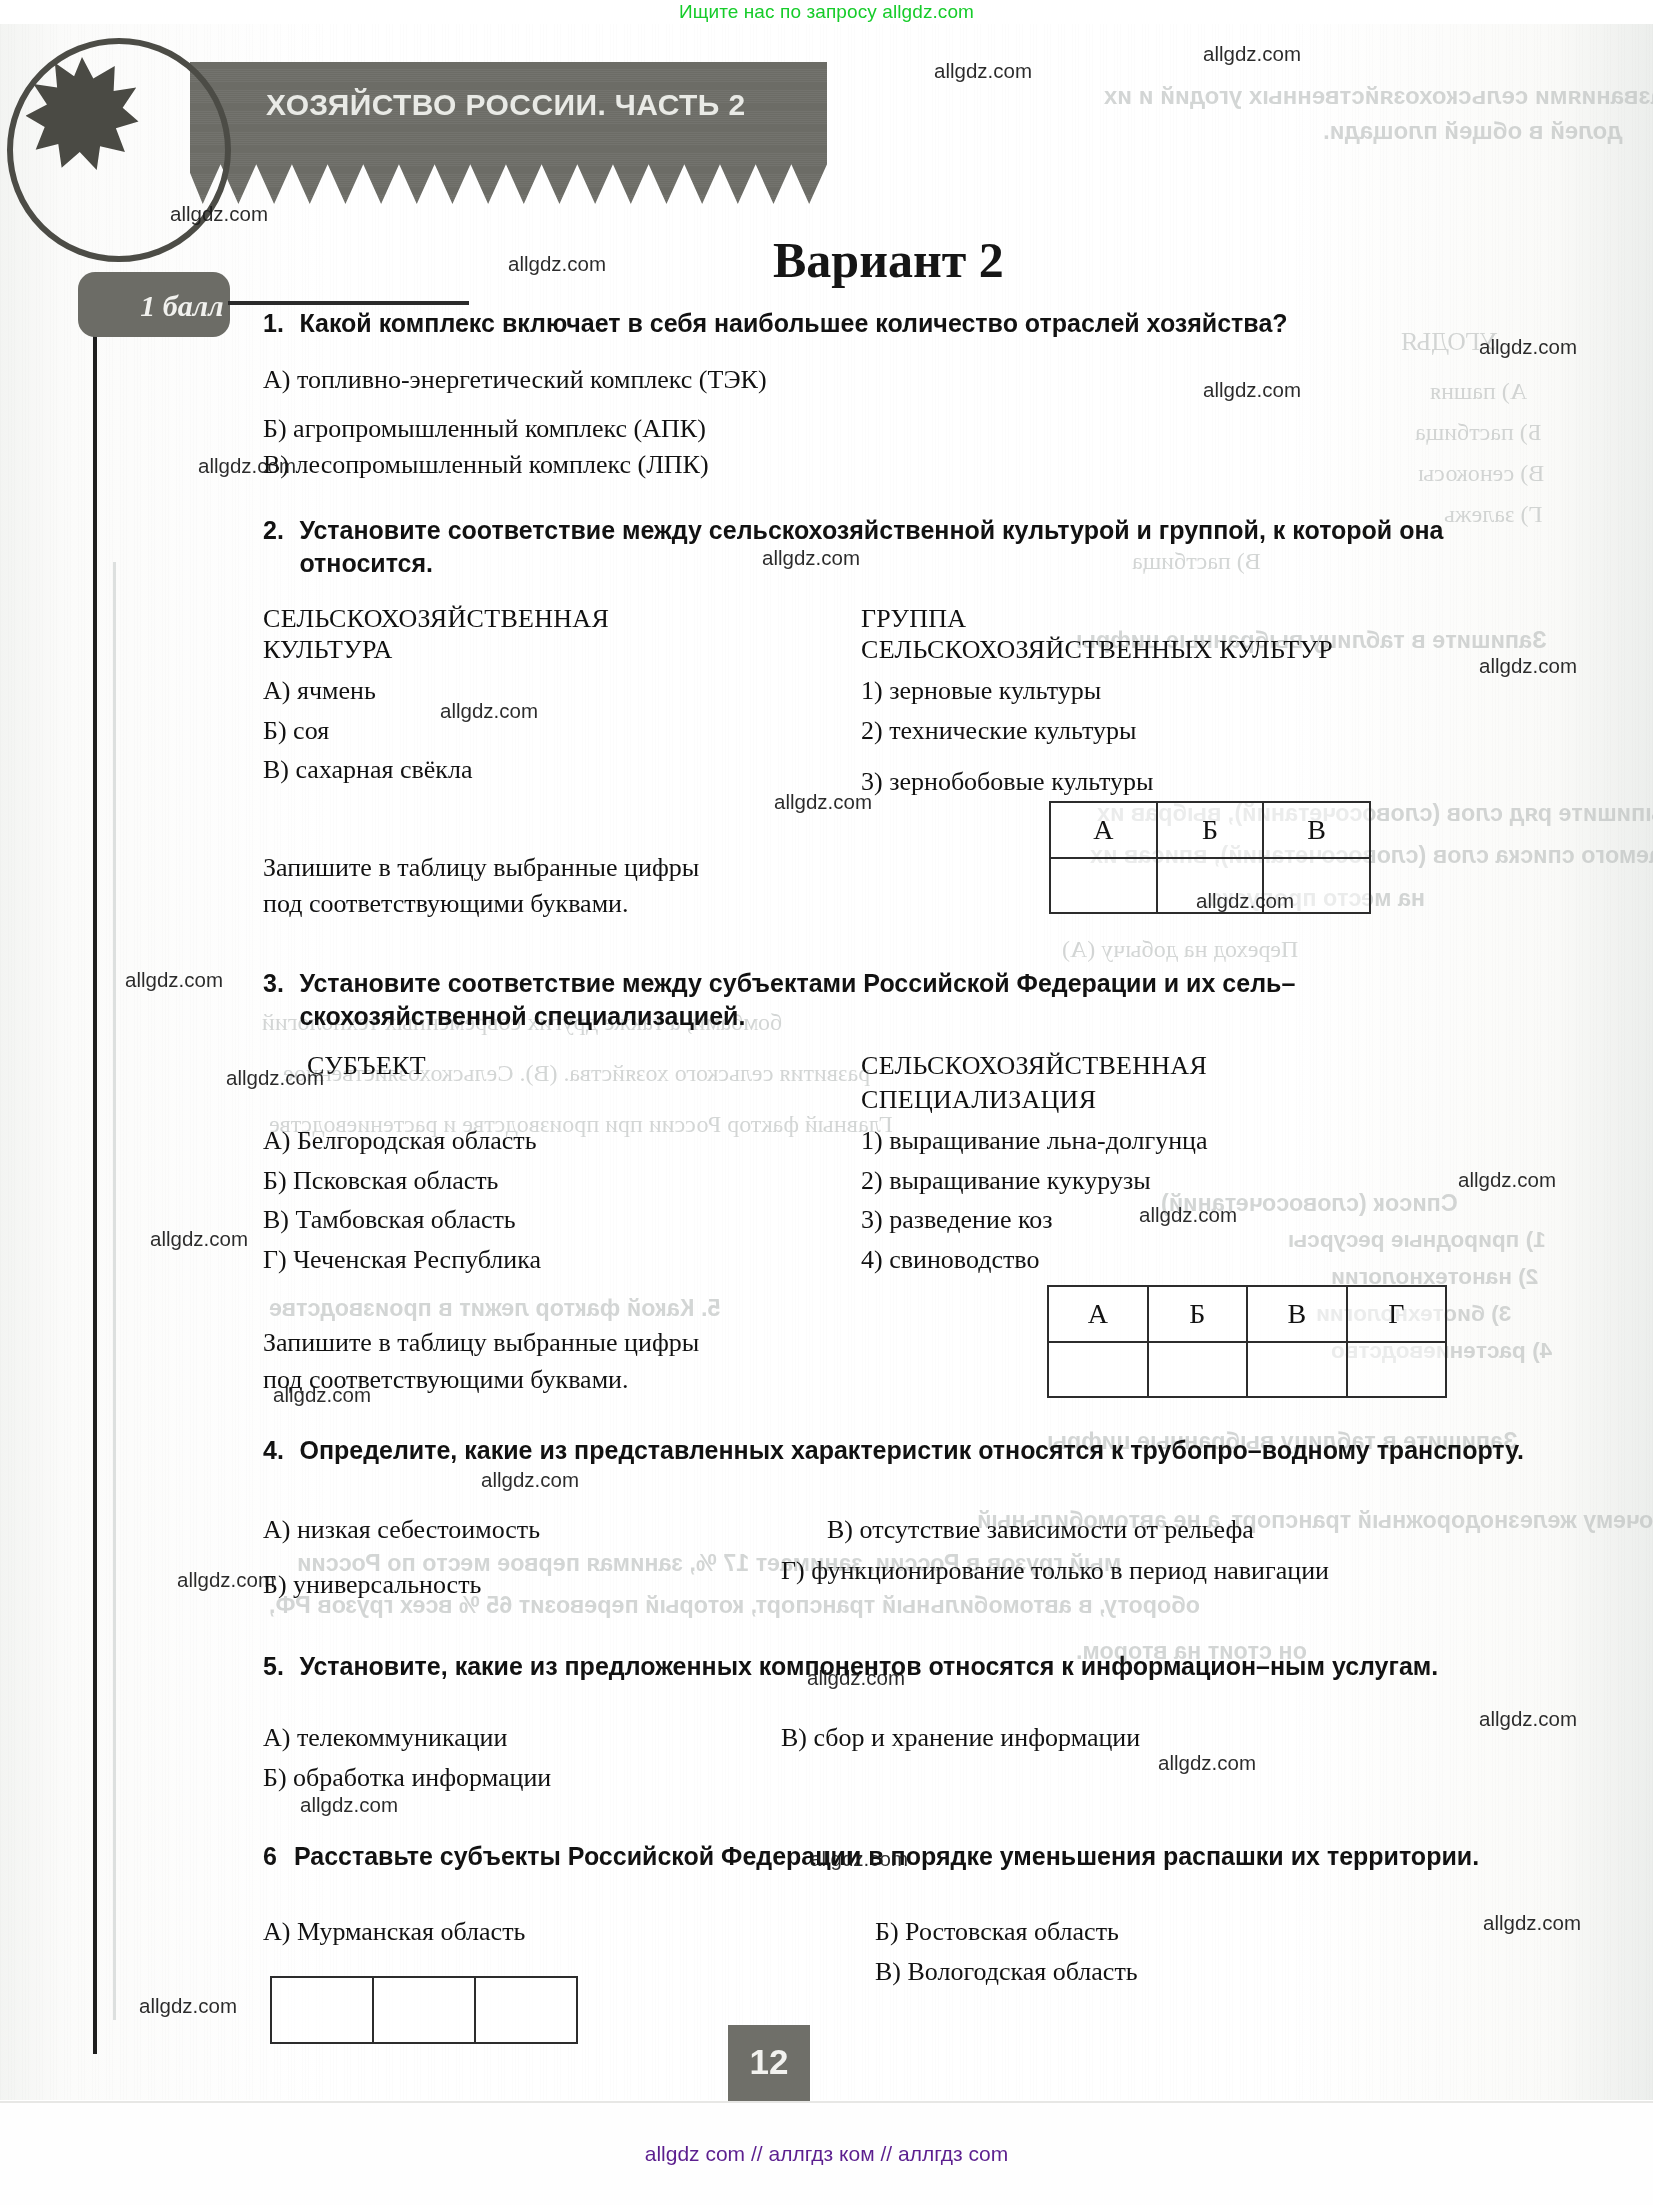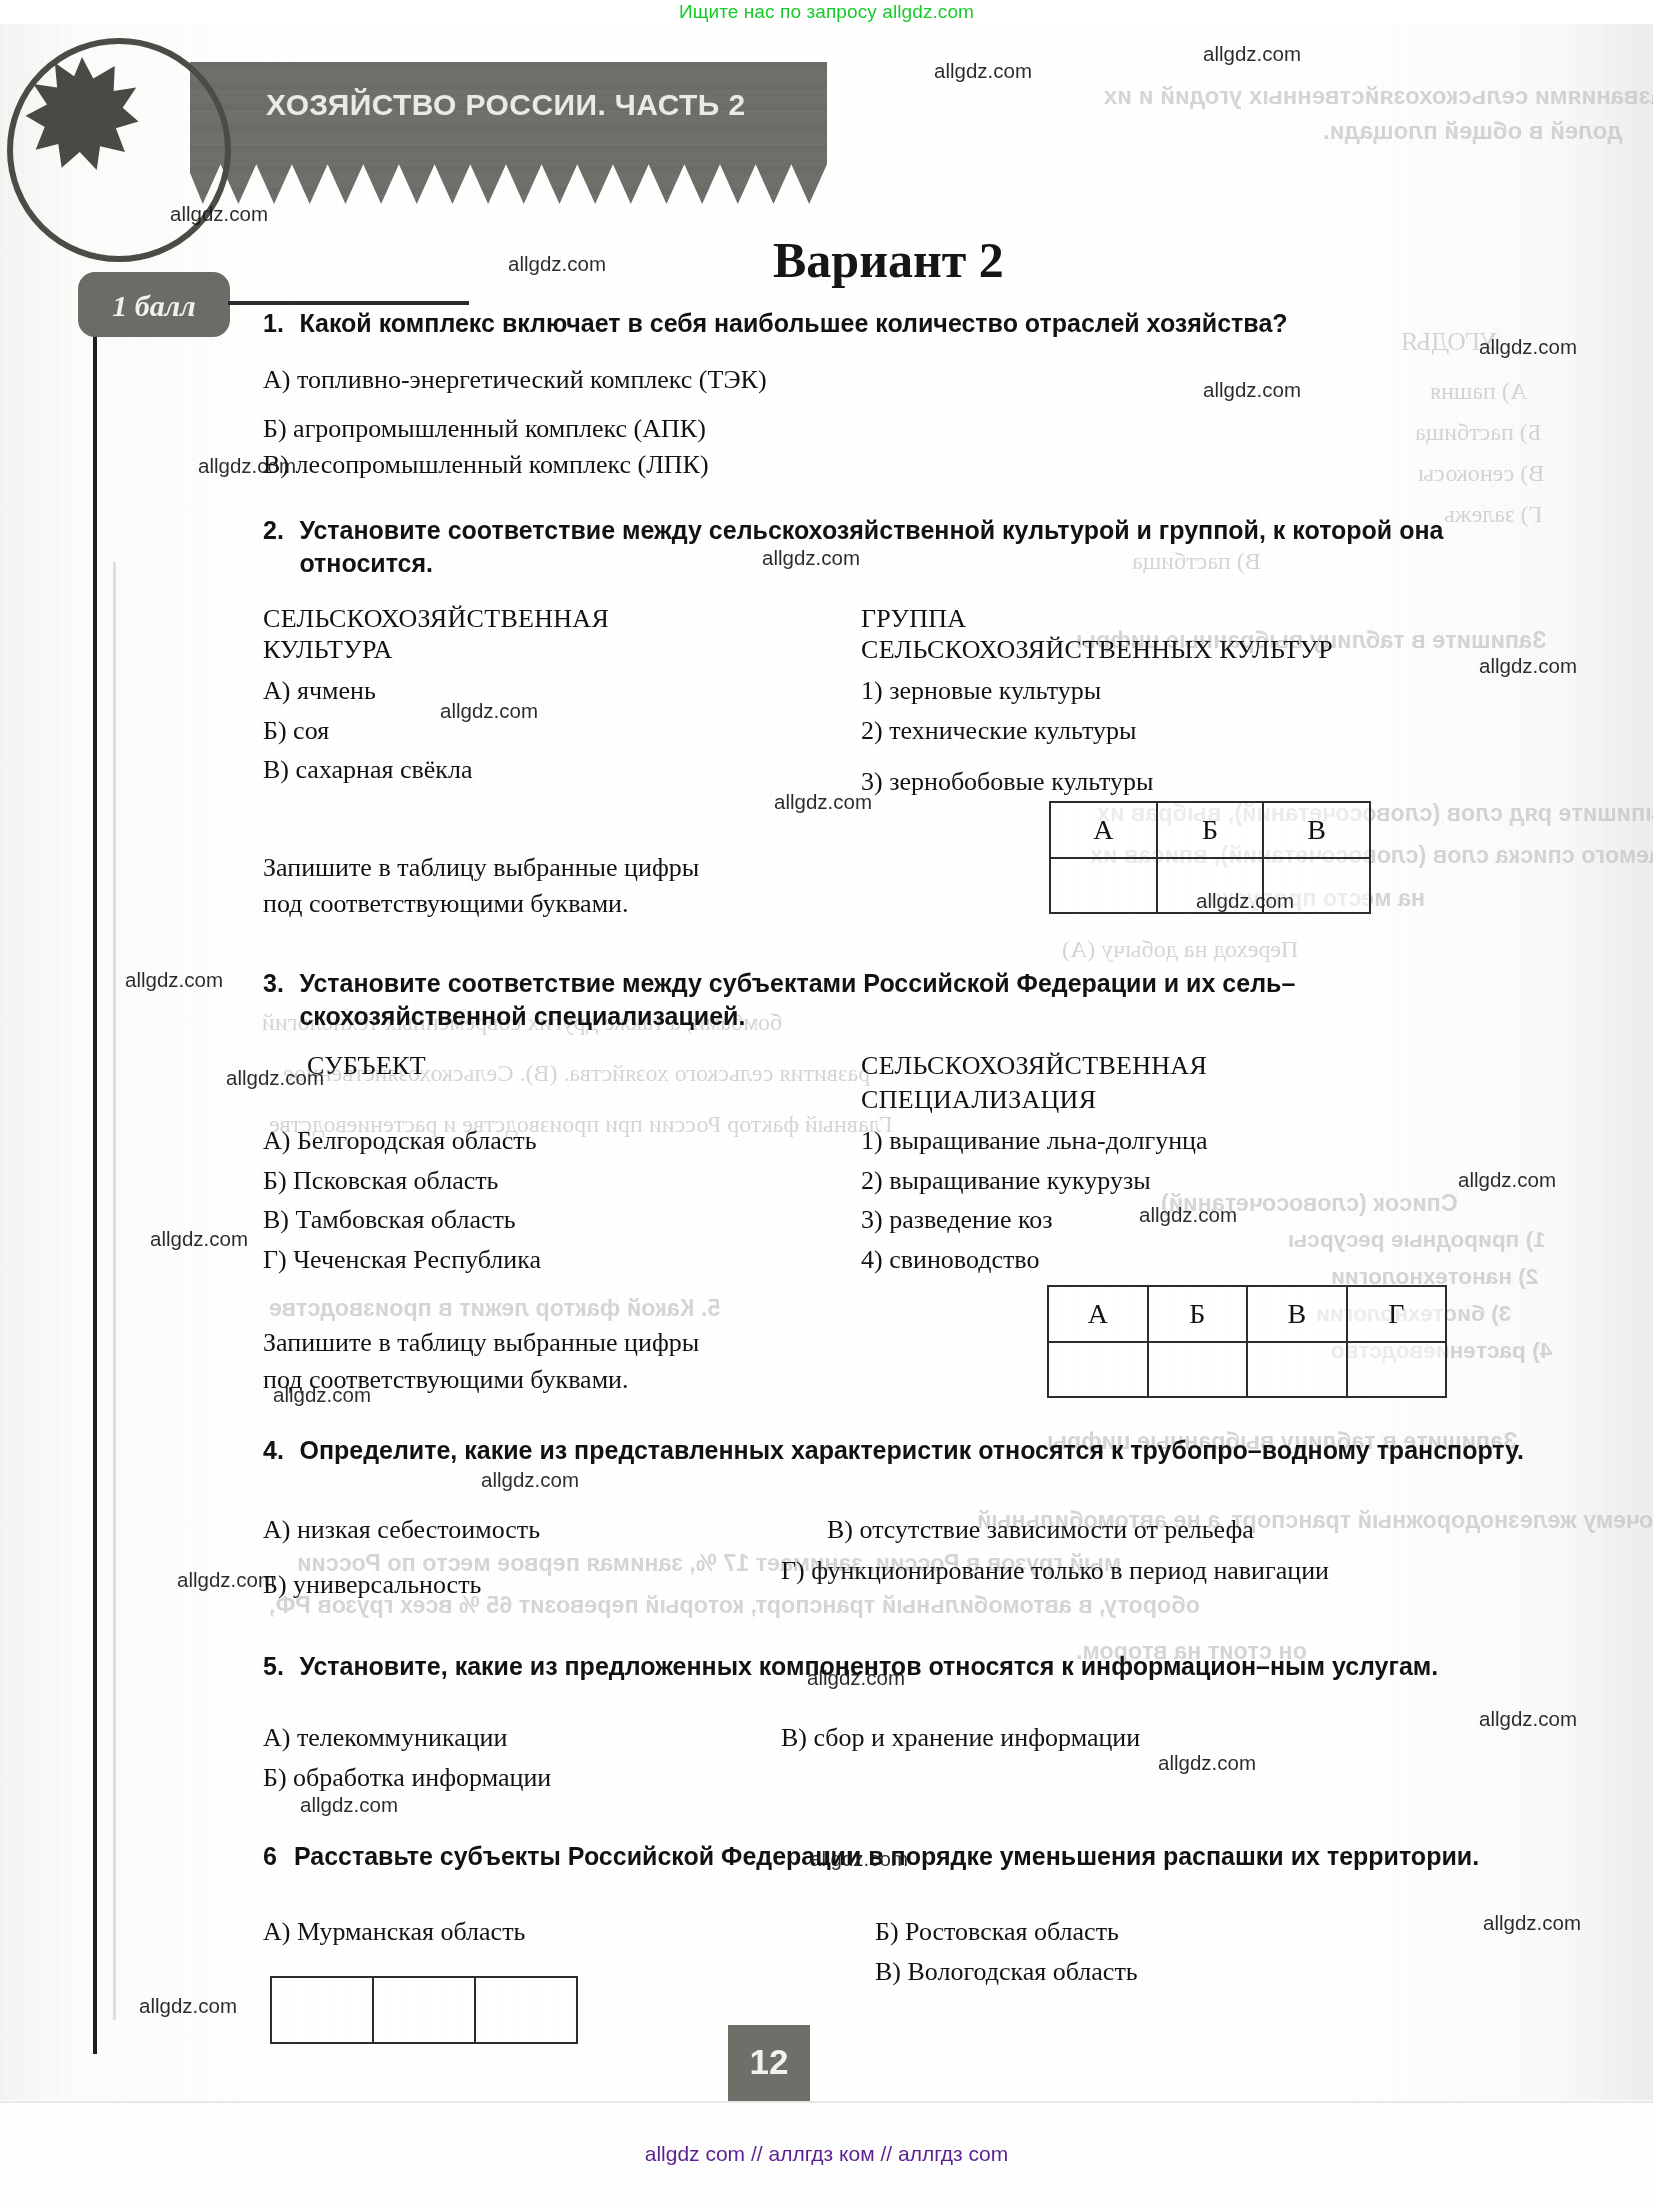--- a/index.html
+++ b/index.html
@@ -78,21 +78,21 @@
   }
   
   .badge{
     position:absolute;left:78px;top:248px;width:152px;height:65px;
     background:#6c6c66;border-radius:17px;
   }
   .badge-label{
     position:absolute;left:0;top:0;width:152px;height:68px;
     display:flex;align-items:center;justify-content:center;
     font-family:"Liberation Serif",serif;font-style:italic;font-weight:bold;
-    font-size:30px;color:#f1f1ee;
+    font-size:30px;color:#f1f1ee;padding-left:28px;
   }
   .badge-rule{
     position:absolute;left:228px;top:277px;width:241px;height:4.2px;background:#2b2b2b;
   }
   .vrule{
     position:absolute;left:93px;top:275px;width:4.2px;height:1755px;background:#1e1e1e;
   }
   .vrule-soft{
     position:absolute;left:113px;top:538px;width:2.8px;height:1458px;
     background:rgba(150,160,158,.30);

